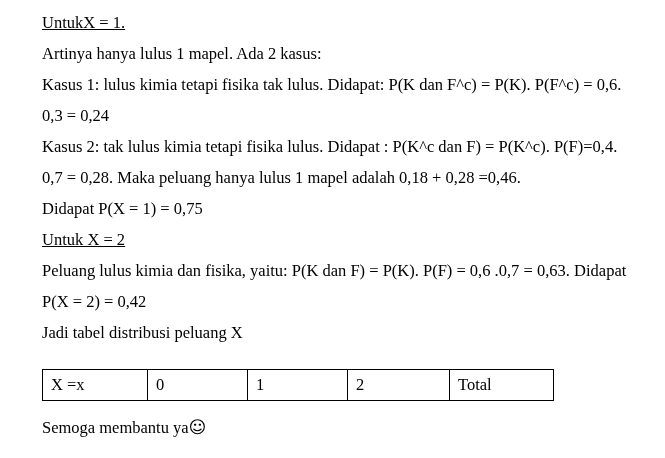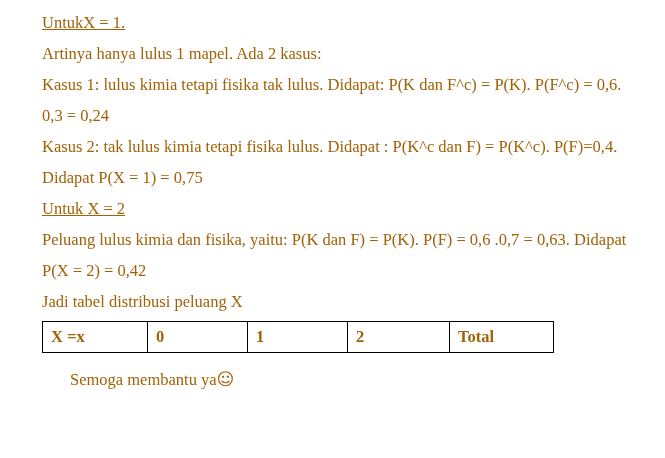--- a/index.html
+++ b/index.html
@@ -12,73 +12,72 @@
     height: 458px;
     overflow: hidden;
   }
   .doc {
     box-sizing: border-box;
     width: 665px;
     height: 458px;
     padding: 7px 0 0 42px;
     font-family: "Liberation Serif", "DejaVu Serif", serif;
     font-size: 16.5px;
-    color: #a16207;
+    color: #000000;
   }
   .line {
     line-height: 31px;
     height: 31px;
     white-space: nowrap;
   }
   .underline {
     text-decoration: underline;
   }
   table.dist {
     border-collapse: collapse;
     table-layout: fixed;
     width: 511px;
-    margin-top: 4px;
-    font-weight: bold;
+    margin-top: 21px;
   }
   table.dist td {
     border: 1px solid #000000;
     height: 30px;
     padding: 0 4px 0 8px;
     font-size: 16.5px;
     vertical-align: middle;
     overflow: hidden;
     white-space: nowrap;
   }
   col.c0 { width: 105px; }
   col.c1 { width: 100px; }
   col.c2 { width: 100px; }
   col.c3 { width: 102px; }
   col.c4 { width: 104px; }
   .closing {
     margin-top: 11px;
     line-height: 31px;
     white-space: nowrap;
-    margin-left: 28px;
   }
   .smiley {
     font-family: "DejaVu Sans", sans-serif;
     font-size: 17px;
   }
 </style>
 </head>
 <body>
 
 <div class="doc">
 
   <div id="solution-text">
       <div class="line underline">UntukX = 1.</div>
       <div class="line">Artinya hanya lulus 1 mapel. Ada 2 kasus:</div>
       <div class="line">Kasus 1: lulus kimia tetapi fisika tak lulus. Didapat: P(K dan F^c) = P(K). P(F^c) = 0,6.</div>
       <div class="line">0,3 = 0,24</div>
       <div class="line">Kasus 2: tak lulus kimia tetapi fisika lulus. Didapat : P(K^c dan F) = P(K^c). P(F)=0,4.</div>
+      <div class="line">0,7 = 0,28. Maka peluang hanya lulus 1 mapel adalah 0,18 + 0,28 =0,46.</div>
       <div class="line">Didapat P(X = 1) = 0,75</div>
       <div class="line underline">Untuk X = 2</div>
       <div class="line">Peluang lulus kimia dan fisika, yaitu: P(K dan F) = P(K). P(F) = 0,6 .0,7 = 0,63. Didapat</div>
       <div class="line">P(X = 2) = 0,42</div>
       <div class="line">Jadi tabel distribusi peluang X</div>
     </div>
 
   <table class="dist">
     <colgroup>
       <col class="c0">

